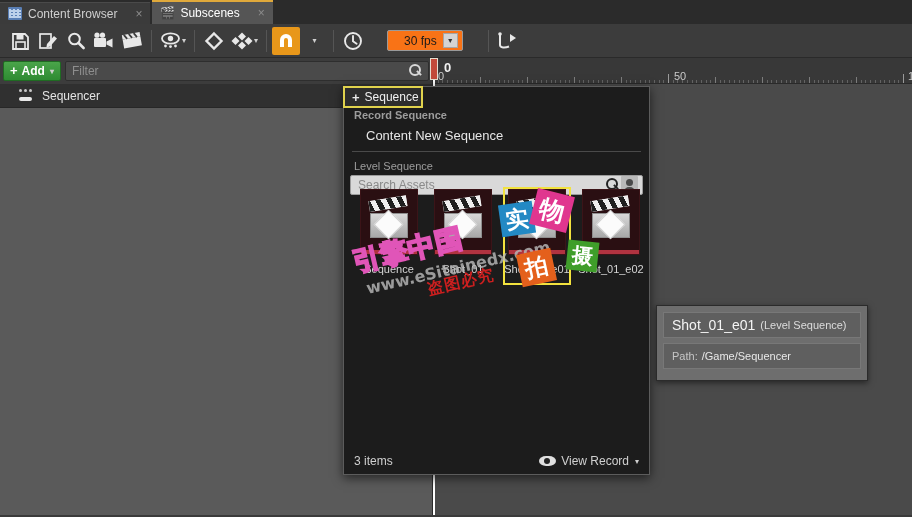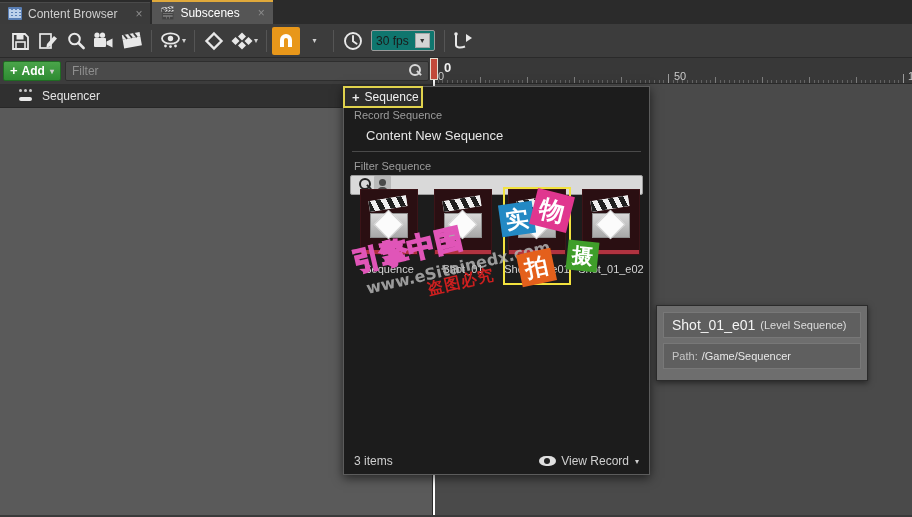--- a/index.html
+++ b/index.html
@@ -50,23 +50,23 @@
     display:flex; align-items:center; padding-left:6px;
   }
   .tbtn {
     height:28px; min-width:28px; display:flex; align-items:center; justify-content:center;
     color:#e6e6e6; cursor:pointer; border-radius:2px; padding:0 3px;
   }
   .tbtn.active { background:#e8971a; color:#ffffff; }
   .tsep { width:1px; height:22px; background:#555; margin:0 5px; }
   .caret { font-size:8px; color:#cfcfcf; margin-left:1px; }
   .fps-combo {
-    height:21px; background:#0f766e; color:#1a1a1a; border:1px solid #9a9a9a;
+    height:21px; background:#f97316; color:#1a1a1a; border:1px solid #9a9a9a;
     border-radius:2px; display:flex; align-items:center; gap:6px;
-    padding:0 4px 0 4px; font-size:12px; cursor:pointer; margin:0 4px;
+    padding:0 4px 0 16px; font-size:12px; cursor:pointer; margin:0 20px;
   }
   .fps-combo .cbox {
     width:15px; height:15px; background:#d4d4d4; border:1px solid #a6a6a6;
     display:flex; align-items:center; justify-content:center; font-size:7px; color:#333;
   }
 
   
   #addrow {
     position:absolute; left:0; top:58px; width:432px; height:26px;
     background:#3c3c3c; display:flex; align-items:center; padding:0 3px;
@@ -563,26 +563,27 @@
       <div class="rlabel" style="left: 472px;">100</div>
     </div>
   <div id="tlbody"></div>
   <div id="playhead">
     <div class="head"></div>
   </div>
   <div class="rlabel big" style="left:8px; top:2px; bottom:auto;">0</div>
 </div>
 
 <div id="seqmenu">
-  <div class="menusection" style="padding-top:22px;">Record Sequence</div>
+  <div class="menusection" style="padding-top:22px;font-weight:bold;">Record Sequence</div>
   <div class="menuitem">Content New Sequence</div>
   <div class="menudiv"></div>
-  <div class="menusection">Filter Sequence</div>
+  <div class="menusection">Level Sequence</div>
 
   <div class="searchassets">
+    <input type="text" placeholder="Search Assets" style="">
     <span class="mag" style="color:#222"></span>
     <span class="person-ico"></span>
   </div>
 
   <div id="assetgrid">
       <div class="asset">
         <div class="thumb">
           <div class="clap">
             <div class="top"></div>
             <div class="body"></div>

